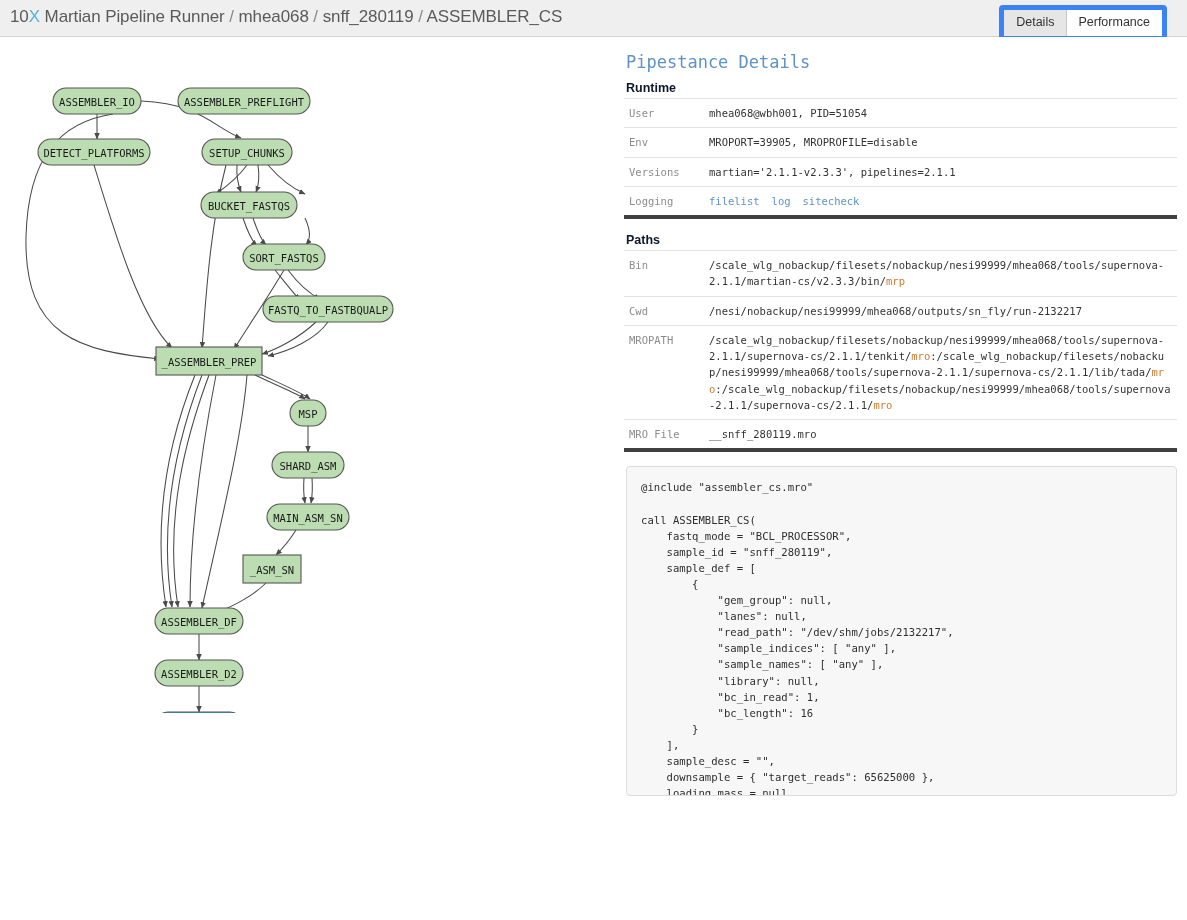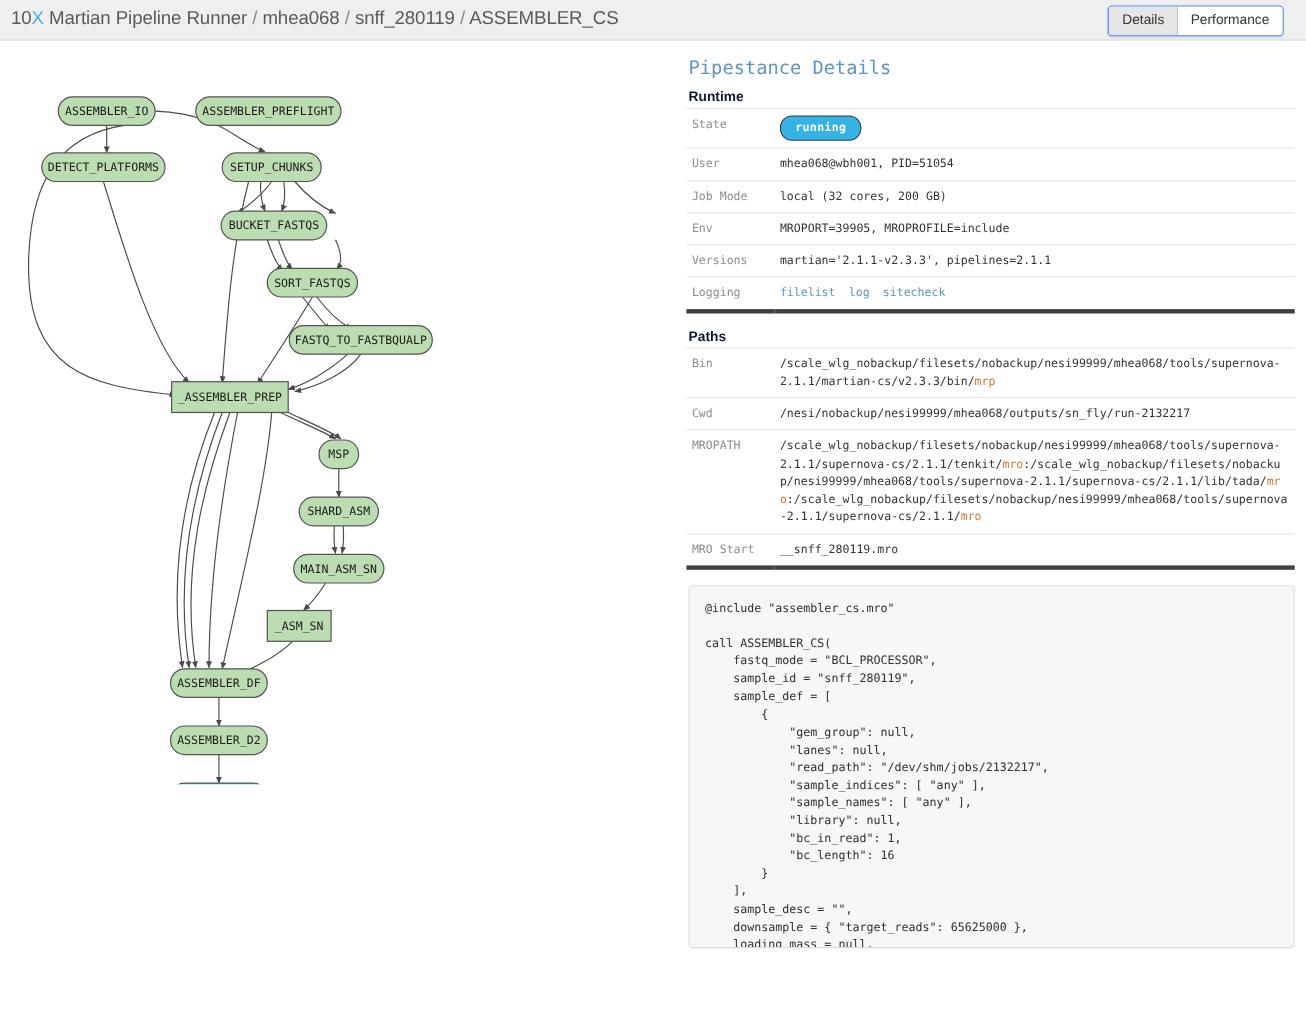--- a/index.html
+++ b/index.html
@@ -28,21 +28,21 @@
     white-space: nowrap;
     letter-spacing: -0.1px;
   }
   #brand .tenx { color: #5a5a5a; }
   #brand .x { color: #4fb3e0; }
   #brand .crumb-sep { color: #8a8a8a; }
 
   #mode-group {
     position: absolute; right: 20px; top: 5px;
     display: flex;
-    border: 1px solid #3b82f6;
+    border: 5px solid #3b82f6;
     border-radius: 4px;
     overflow: hidden;
     box-shadow: 0 1px 1px rgba(0,0,0,.08);
     background: #fff;
   }
   .mode-btn {
     font-size: 12.5px;
     padding: 5px 12px 6px 12px;
     background: #ffffff;
     color: #333;
@@ -293,34 +293,26 @@
   </svg>
 </div>
 
 <div id="details-pane">
   <h1 id="page-title">Pipestance Details</h1>
 
   <h2 class="section-head">Runtime</h2>
   <table class="kv" id="runtime-table">
       <tbody>
         <tr>
-          <td class="k">State</td>
-          <td class="v"><span class="badge">running</span></td>
-        </tr>
-        <tr>
           <td class="k">User</td>
           <td class="v">mhea068@wbh001, PID=51054</td>
         </tr>
         <tr>
-          <td class="k">Job Mode</td>
-          <td class="v">local (32 cores, 200 GB)</td>
-        </tr>
-        <tr>
           <td class="k">Env</td>
-          <td class="v">MROPORT=39905, MROPROFILE=include</td>
+          <td class="v">MROPORT=39905, MROPROFILE=disable</td>
         </tr>
         <tr>
           <td class="k">Versions</td>
           <td class="v">martian='2.1.1-v2.3.3', pipelines=2.1.1</td>
         </tr>
         <tr>
           <td class="k">Logging</td>
           <td class="v loglinks"><a href="#">filelist</a><a href="#">log</a><a href="#">sitecheck</a></td>
         </tr>
       </tbody>
@@ -335,21 +327,21 @@
         </tr>
         <tr>
           <td class="k">Cwd</td>
           <td class="v">/nesi/nobackup/nesi99999/mhea068/outputs/sn_fly/run-2132217</td>
         </tr>
         <tr>
           <td class="k">MROPATH</td>
           <td class="v">/scale_wlg_nobackup/filesets/nobackup/nesi99999/mhea068/tools/supernova-2.1.1/supernova-cs/2.1.1/tenkit/<span class="hl">mro</span>:/scale_wlg_nobackup/filesets/nobackup/nesi99999/mhea068/tools/supernova-2.1.1/supernova-cs/2.1.1/lib/tada/<span class="hl">mro</span>:/scale_wlg_nobackup/filesets/nobackup/nesi99999/mhea068/tools/supernova-2.1.1/supernova-cs/2.1.1/<span class="hl">mro</span></td>
         </tr>
         <tr>
-          <td class="k">MRO Start</td>
+          <td class="k">MRO File</td>
           <td class="v">__snff_280119.mro</td>
         </tr>
       </tbody>
     </table>
 
   <pre id="mro-code">@include "assembler_cs.mro"
 
 call ASSEMBLER_CS(
     fastq_mode = "BCL_PROCESSOR",
     sample_id = "snff_280119",

